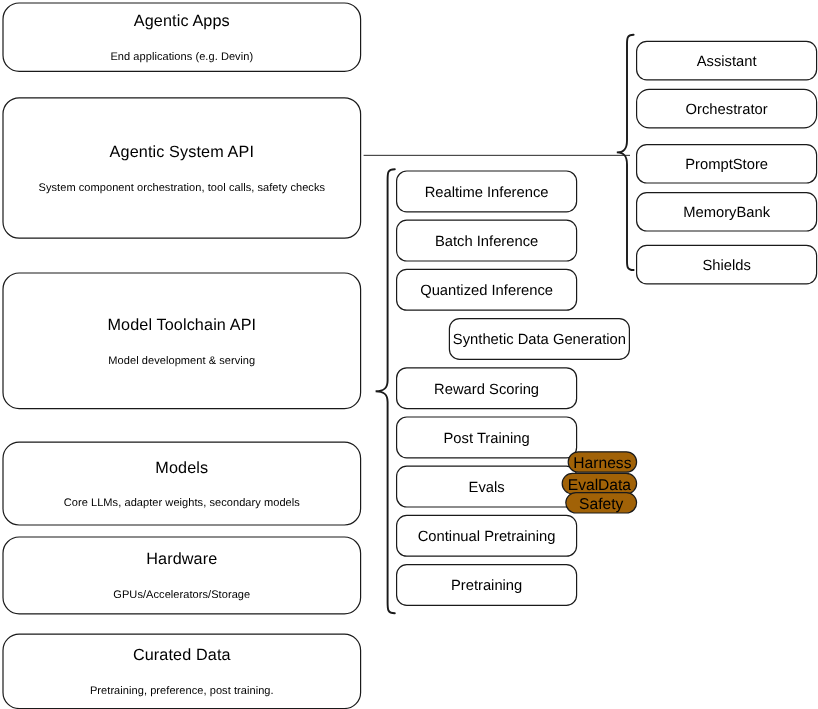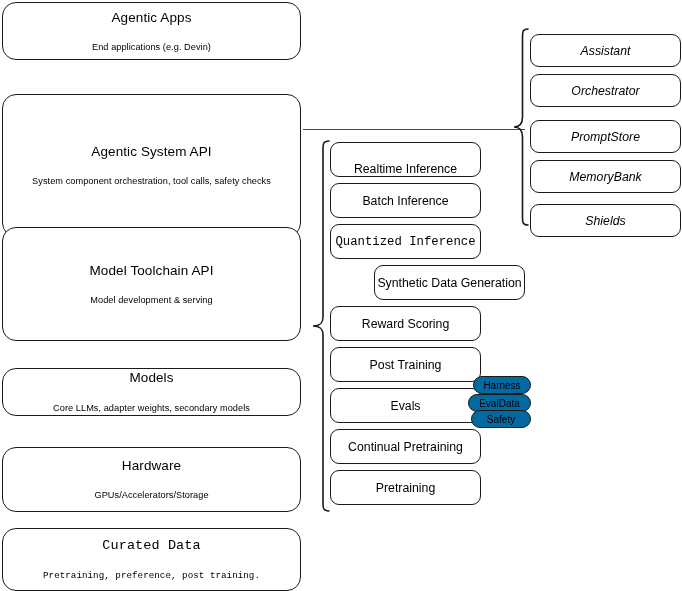--- a/index.html
+++ b/index.html
@@ -63,35 +63,34 @@
   }
 
   
   .right {
     left: 530px;
     width: 151px;
     height: 33px;
     border-radius: 9px;
     border-width: 1.5px;
     font-size: 12.3px;
-    font-style: italic;
   }
 
   
   .pill {
     position: absolute;
     box-sizing: border-box;
     border: 1.5px solid #1a1a1a;
     border-radius: 30px;
-    background: #0369a1;
+    background: #a16207;
     height: 18px;
     display: flex;
     align-items: center;
     justify-content: center;
-    font-size: 10px;
+    font-size: 13px;
     z-index: 6;
   }
 
   
   .connector {
     position: absolute;
     background: #4a4a4a;
     height: 1.4px;
     z-index: 1;
   }
@@ -109,66 +108,66 @@
 </head>
 <body>
 
 <div id="canvas">
 
   <div class="box layer" style="top:2px; height:58px;">
     <div class="title">Agentic Apps</div>
     <div class="subtitle">End applications (e.g. Devin)</div>
   </div>
 
-  <div class="box layer" style="top:94px; height:143px;">
+  <div class="box layer" style="top:81px; height:118px;">
     <div class="title">Agentic System API</div>
     <div class="subtitle">System component orchestration, tool calls, safety checks</div>
   </div>
 
   <div class="box layer" style="top:227px; height:114px;">
     <div class="title">Model Toolchain API</div>
     <div class="subtitle">Model development &amp; serving</div>
   </div>
 
-  <div class="box layer" style="top:368px; height:48px;justify-content:space-between;">
+  <div class="box layer" style="top:368px; height:70px;">
     <div class="title">Models</div>
     <div class="subtitle">Core LLMs, adapter weights, secondary models</div>
   </div>
 
   <div class="box layer" style="top:447px; height:65px;">
     <div class="title">Hardware</div>
     <div class="subtitle">GPUs/Accelerators/Storage</div>
   </div>
 
-  <div class="box layer" style="top:528px; height:63px;font-family:Liberation Mono, monospace;">
+  <div class="box layer" style="top:528px; height:63px;">
     <div class="title">Curated Data</div>
     <div class="subtitle">Pretraining, preference, post training.</div>
   </div>
 
   <div class="connector" style="left:303px; top:129px; width:222px;"></div>
 
   <div class="brace" style="left:513px; top:28px; width:16px; height:198px;">
     <svg width="16" height="198" viewBox="0 0 16 198" fill="none">
       <path d="M15 1 C9.5 1 9.5 4 9.5 9 L9.5 89 C9.5 96 7 99 1 99 C7 99 9.5 102 9.5 109 L9.5 189 C9.5 194 9.5 197 15 197" stroke="#1a1a1a" stroke-width="1.6" fill="none" stroke-linecap="round"></path>
     </svg>
   </div>
 
   <div class="brace" style="left:312px; top:140px; width:18px; height:372px;">
     <svg width="18" height="372" viewBox="0 0 18 372" fill="none">
       <path d="M17 1 C11 1 11 4 11 10 L11 177 C11 184 7.5 186 1 186 C7.5 186 11 188 11 195 L11 362 C11 368 11 371 17 371" stroke="#1a1a1a" stroke-width="1.6" fill="none" stroke-linecap="round"></path>
     </svg>
   </div>
 
-  <div class="box mid" style="top:142px;justify-content:flex-end;">
+  <div class="box mid" style="top:142px;">
     <span>Realtime Inference</span>
   </div>
   <div class="box mid" style="top:183px;text-align:right;">
     <span>Batch Inference</span>
   </div>
-  <div class="box mid" style="top:224px;font-family:Liberation Mono, monospace;">
+  <div class="box mid" style="top:224px;">
     <span>Quantized Inference</span>
   </div>
   <div class="box mid" style="top:265px;margin-left:44px;">
     <span>Synthetic Data Generation</span>
   </div>
   <div class="box mid" style="top:306px;justify-content:center;">
     <span>Reward Scoring</span>
   </div>
   <div class="box mid" style="top:347px;">
     <span>Post Training</span>
@@ -189,21 +188,21 @@
   <div class="pill" style="left:468px; top:394px; width:63px;">
     <span>EvalData</span>
   </div>
   <div class="pill" style="left:471px; top:410px; width:60px;">
     <span>Safety</span>
   </div>
 
   <div class="box right" style="top:34px;">
     <span>Assistant</span>
   </div>
-  <div class="box right" style="top:74px;">
+  <div class="box right" style="top:74px;border-radius:11px;">
     <span>Orchestrator</span>
   </div>
   <div class="box right" style="top:120px;">
     <span>PromptStore</span>
   </div>
   <div class="box right" style="top:160px;">
     <span>MemoryBank</span>
   </div>
   <div class="box right" style="top:204px;">
     <span>Shields</span>

